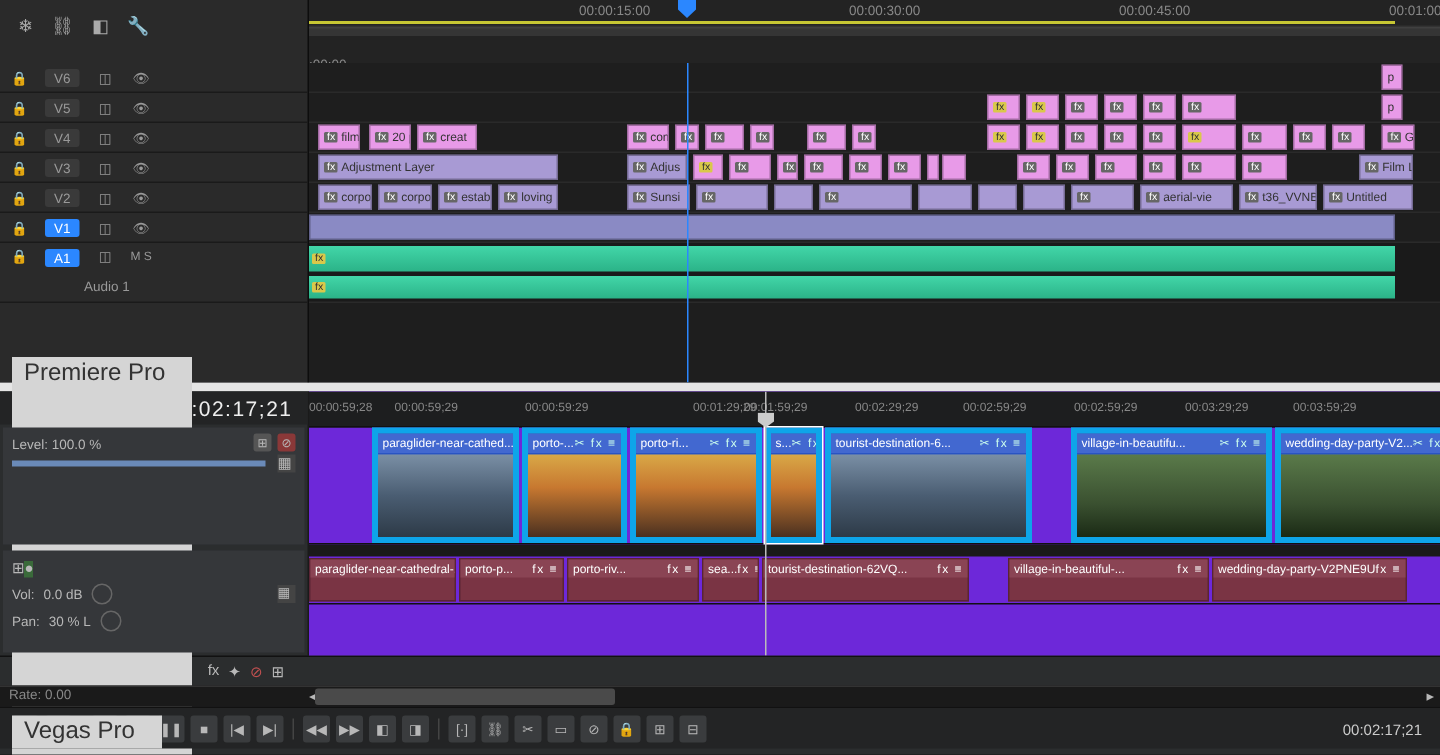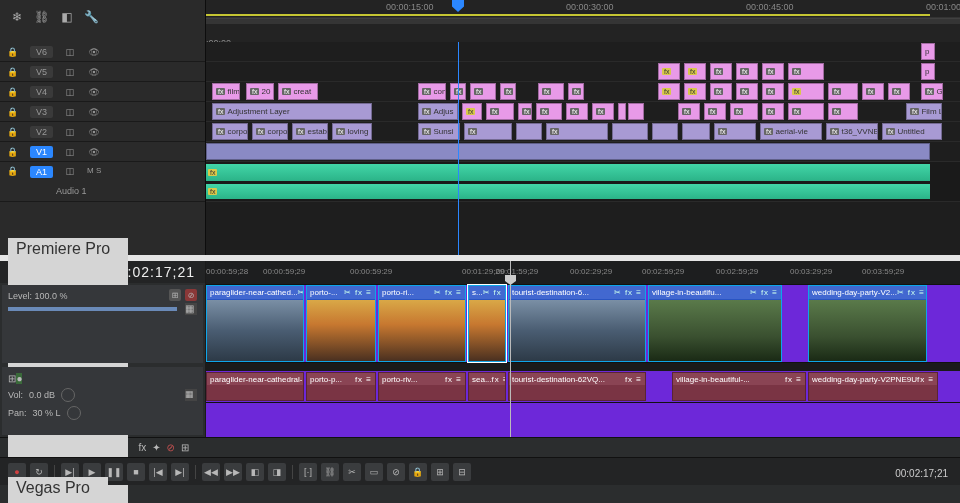--- a/index.html
+++ b/index.html
@@ -61,21 +61,21 @@
 .vp-knob { width:14px; height:14px; border:1px solid #666; border-radius:50%; }
 
 .vp-timeline { flex:1; background:#6d28d9; position:relative; overflow:hidden;text-align:right; }
 .vp-ruler { height:24px; display:flex; position:relative; border-bottom:1px solid #111; background:#1d1e1f; }
 .vp-rmark { position:absolute; top:6px; font-size:8px; color:#888; }
 .vp-cursor { position:absolute; top:0; bottom:0; width:1px; background:#bbb; z-index:5; }
 .vp-cursor::before { content:''; position:absolute; top:14px; left:-5px; width:11px; height:10px; background:#ccc; clip-path:polygon(0 0,100% 0,100% 60%,50% 100%,0 60%); }
 
 .vp-vrow { height:78px; border-bottom:1px solid #111; position:relative; display:flex; }
 .vp-arow { height:32px; border-bottom:1px solid #111; position:relative; }
-.vclip { position:absolute; top:0; bottom:0; border:1px solid #0ea5e9; background:#3a5fb8; overflow:hidden; }
+.vclip { position:absolute; top:0; bottom:0; border:4px solid #0ea5e9; background:#3a5fb8; overflow:hidden;margin-left:42px; }
 .vclip-hdr { height:14px; background:#4268d0; color:#fff; font-size:8px; padding:0 3px; overflow:hidden; white-space:nowrap; display:flex; align-items:center; border-bottom:1px solid #2954c2; }
 .vclip-hdr .icns { margin-left:auto; font-size:8px; color:#cfe; letter-spacing:1px; }
 .vclip-thumb { position:absolute; top:14px; left:0; right:0; bottom:0; background:linear-gradient(180deg,#7a8fa5 0%,#4a5d72 50%,#2d3a47 100%); }
 .vclip.sunset .vclip-thumb { background:linear-gradient(180deg,#d9a847 0%,#c77830 40%,#4a3020 100%); }
 .vclip.green .vclip-thumb { background:linear-gradient(180deg,#5a7a4a 0%,#3a5030 60%,#1a2a15 100%); }
 .vclip.sel { outline:1px solid #fff; }
 
 .aclip { position:absolute; top:1px; bottom:1px; background:#7a3444; border:1px solid #5a2434; }
 .aclip-hdr { height:12px; background:#8a4454; color:#fff; font-size:8px; padding:0 3px; overflow:hidden; white-space:nowrap; display:flex; align-items:center; }
 .aclip-hdr .icns { margin-left:auto; font-size:8px; letter-spacing:1px; }
@@ -439,21 +439,21 @@
             </div>
             <div class="vclip-thumb"></div>
           </div>
           <div class="vclip " style="left: 302px; width: 138px;">
             <div class="vclip-hdr">
               <span>tourist-destination-6...</span>
               <span class="icns">✂ fx ≡</span>
             </div>
             <div class="vclip-thumb"></div>
           </div>
-          <div class="vclip green" style="left: 442px; width: 134px;">
+          <div class="vclip green" style="left: 466px; width: 134px;">
             <div class="vclip-hdr">
               <span>village-in-beautifu...</span>
               <span class="icns">✂ fx ≡</span>
             </div>
             <div class="vclip-thumb"></div>
           </div>
           <div class="vclip green" style="left: 602px; width: 119px;">
             <div class="vclip-hdr">
               <span>wedding-day-party-V2...</span>
               <span class="icns">✂ fx ≡</span>
@@ -512,20 +512,26 @@
     <span>▸</span>
     <span>Video</span>
     <span style="margin-left:80px;display:flex;gap:6px">
       <span>fx</span>
       <span>✦</span>
       <span style="color:#c05050">⊘</span>
       <span>⊞</span>
     </span>
   </div>
 
+  <div class="vp-scroll">
+    <div style="position:absolute;left:6px;top:0;font-size:9px;color:#888"><span>Rate:</span> <span>0.00</span></div>
+    <div style="position:absolute;left:206px;top:0">◂</div>
+    <div class="vp-scroll-thumb"></div>
+    <div style="position:absolute;right:4px;top:0">▸</div>
+  </div>
 
   <div class="vp-transport" id="vp-transport">
     <div class="btn rec">●</div>
       <div class="btn">↻</div>
       <div class="sep"></div>
       <div class="btn">▶|</div>
       <div class="btn">▶</div>
       <div class="btn">❚❚</div>
       <div class="btn">■</div>
       <div class="btn">|◀</div>

